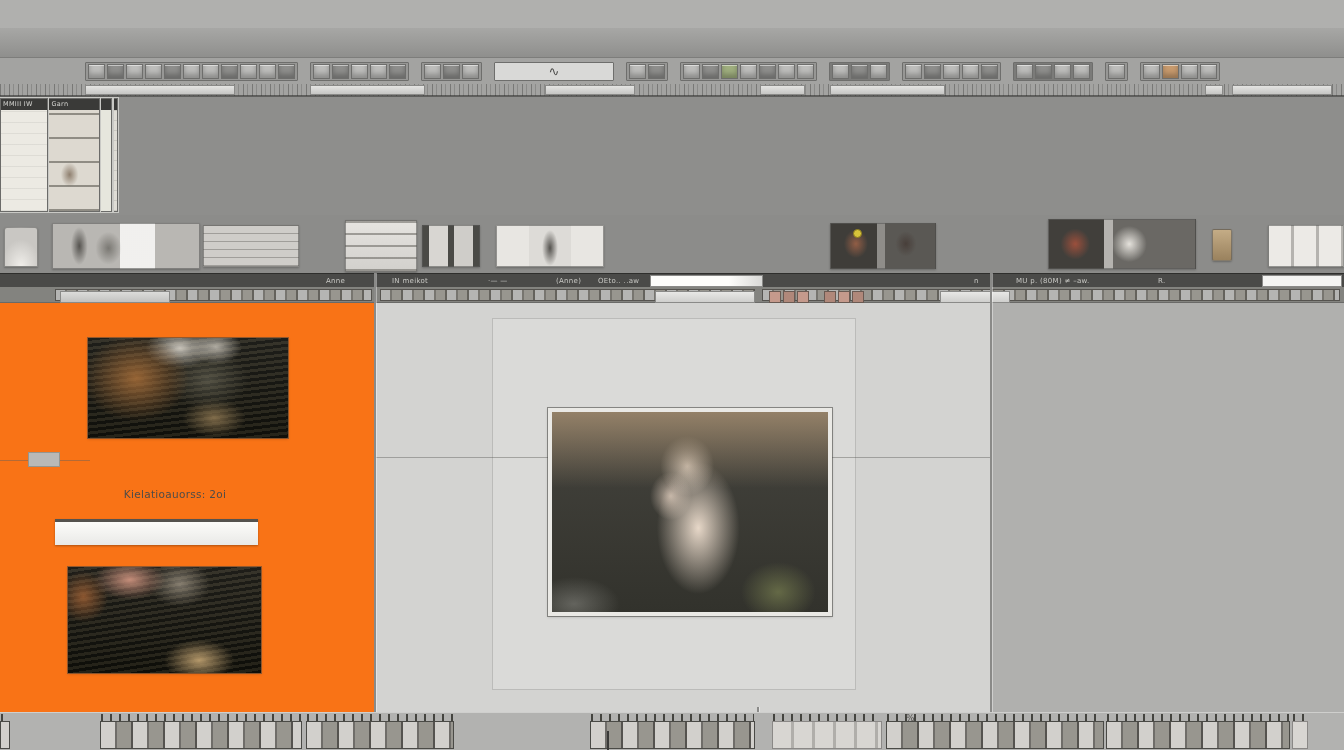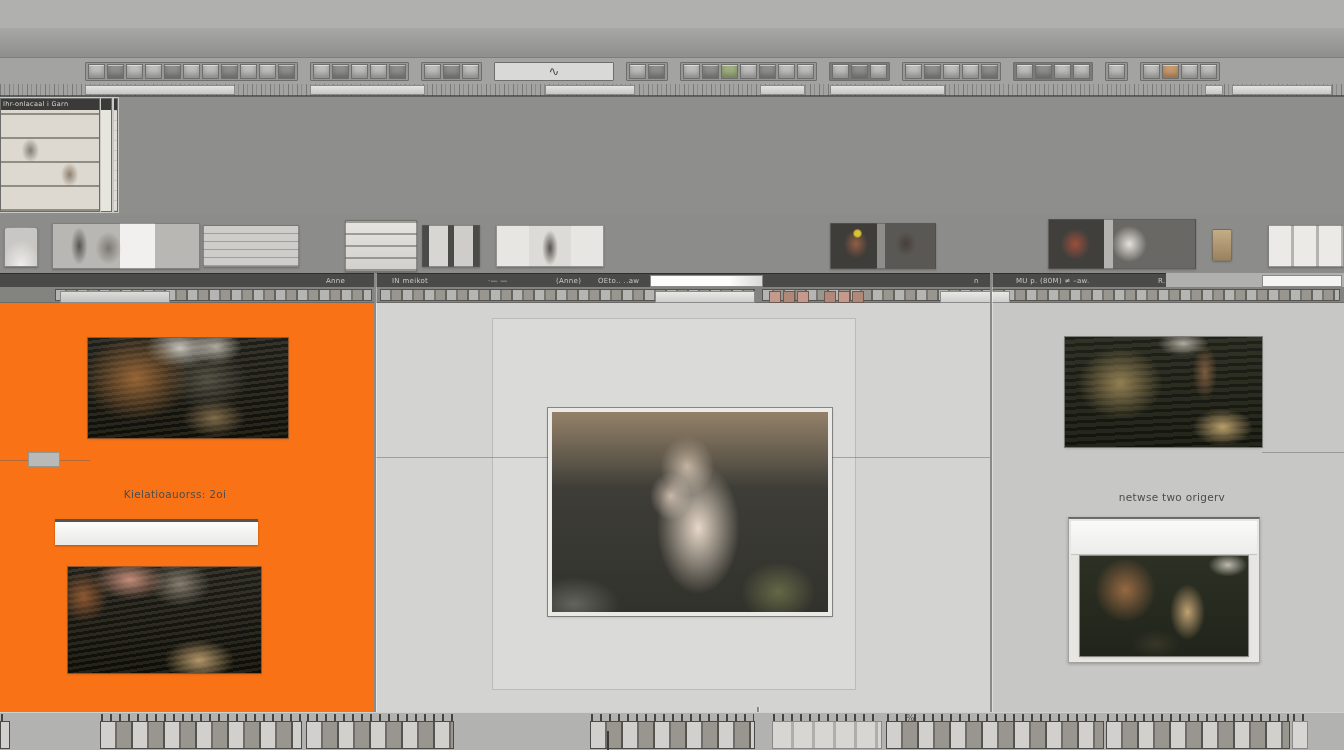--- a/index.html
+++ b/index.html
@@ -120,21 +120,21 @@
   .sitem.v-portraitpair2 { background:
     radial-gradient(14% 45% at 18% 50%, rgba(160,80,60,.95), transparent 72%),
     radial-gradient(16% 50% at 55% 50%, rgba(235,232,226,.95), transparent 75%),
     linear-gradient(90deg, #413f3b 0 38%, #b5b3af 38% 44%, #6a6864 44%), #504e4a; }
   .sitem.v-figurine { background:linear-gradient(#c4ac86,#9a825e); border-radius:2px; }
   .sitem.v-whitepanels { background:
     repeating-linear-gradient(90deg, #eceae6 0 22px, #b5b3af 22px 25px), #e3e1dd; }
   .sitem.v-yellowdot { background:#d8c43a; border-radius:50%; border:1px solid #8a7a20; box-shadow:none; }
 
   
-  .tabbar { position:absolute; left:0; top:273px; width:1166px; height:14px; background:#4a4a48;
+  .tabbar { position:absolute; left:0; top:273px; width:1344px; height:14px; background:#4a4a48;
     border-top:1px solid #2e2e2c; }
   .tlabel { position:absolute; top:3px; font-size:7px; color:#c9c9c5; white-space:nowrap; letter-spacing:.3px; }
   .tprogress { position:absolute; left:650px; top:1px; width:113px; height:12px;
     background:linear-gradient(90deg,#fdfdfb 0 70%,#d9d9d7); border:1px solid #8a8a88; }
   .tfield { position:absolute; left:1262px; top:1px; width:80px; height:12px; background:#f4f4f2; border:1px solid #8a8a88; }
 
   
   .ptoolbar { position:absolute; left:0; top:287px; width:1344px; height:16px; background:#83837f;
     border-bottom:1px solid #6a6a68; }
   .ptool-seg { position:absolute; top:2px; height:12px;
@@ -357,20 +357,24 @@
         <div class="card-b"></div>
       </div>
       <div class="card v-sketch-figures" style="width: 98px; position: absolute;">
         <div class="card-h">Imi · I l3th Can</div>
         <div class="card-b"></div>
       </div>
       <div class="card v-shelves" style="width: 100px; position: absolute;">
         <div class="card-h">Ihr-onlacaal i Garn</div>
         <div class="card-b"></div>
       </div>
+      <div class="card v-sketch-pale" style="width: 48px; position: absolute;">
+        <div class="card-h">MMIII IW</div>
+        <div class="card-b"></div>
+      </div>
     </div>
 
   <div class="substrip">
 
   <div class="sitem v-arch" style="left: 4px; position: absolute; top: 12px; width: 34px; height: 40px;"></div>
       <div class="sitem v-misc" style="left: 52px; position: absolute; top: 8px; width: 148px; height: 46px;"></div>
       <div class="sitem v-cabinet" style="left: 203px; position: absolute; top: 10px; width: 96px; height: 42px;"></div>
       <div class="sitem v-shelfunit" style="left: 345px; position: absolute; top: 5px; width: 72px; height: 52px;"></div>
       <div class="sitem v-frames" style="left: 422px; position: absolute; top: 10px; width: 58px; height: 42px;"></div>
       <div class="sitem v-whitecards" style="left: 496px; position: absolute; top: 10px; width: 108px; height: 42px;"></div>
@@ -427,29 +431,20 @@
     <div class="photo p-forest-b" style="left:68px; top:264px; width:193px; height:106px;"></div>
   </div>
 
   <div class="panel panel-center">
     <div class="sheet"></div>
     <div class="hairline" style="left:0; top:154px; width:172px;"></div>
     <div class="hairline" style="left:456px; top:154px; width:158px;"></div>
     <div class="photo photo-frame p-hug" style="left:172px; top:105px; width:284px; height:208px;"></div>
   </div>
 
-  <div class="panel panel-right">
-    <div class="photo p-boulder" style="left:73px; top:34px; width:197px; height:110px;"></div>
-    <div class="hairline" style="left:270px; top:149px; width:82px;"></div>
-    <div class="panel-label" style="left:100px; top:188px; width:160px;">netwse two origerv</div>
-    <div class="rcard">
-      <div class="rstrip"></div>
-      <div class="photo p-waterfall" style="left:11px; top:37px; width:168px; height:100px;"></div>
-    </div>
-  </div>
 
   <div class="vdivider vd-1"></div>
   <div class="vdivider vd-2"></div>
   <div class="vdivider vd-3"></div>
 
   <div class="bottomzone">
     <div>
 
     <div class="bseg" style="left: 0px; position: absolute; width: 10px;"></div>
         <div class="bseg" style="left: 100px; position: absolute; width: 202px;"></div>

